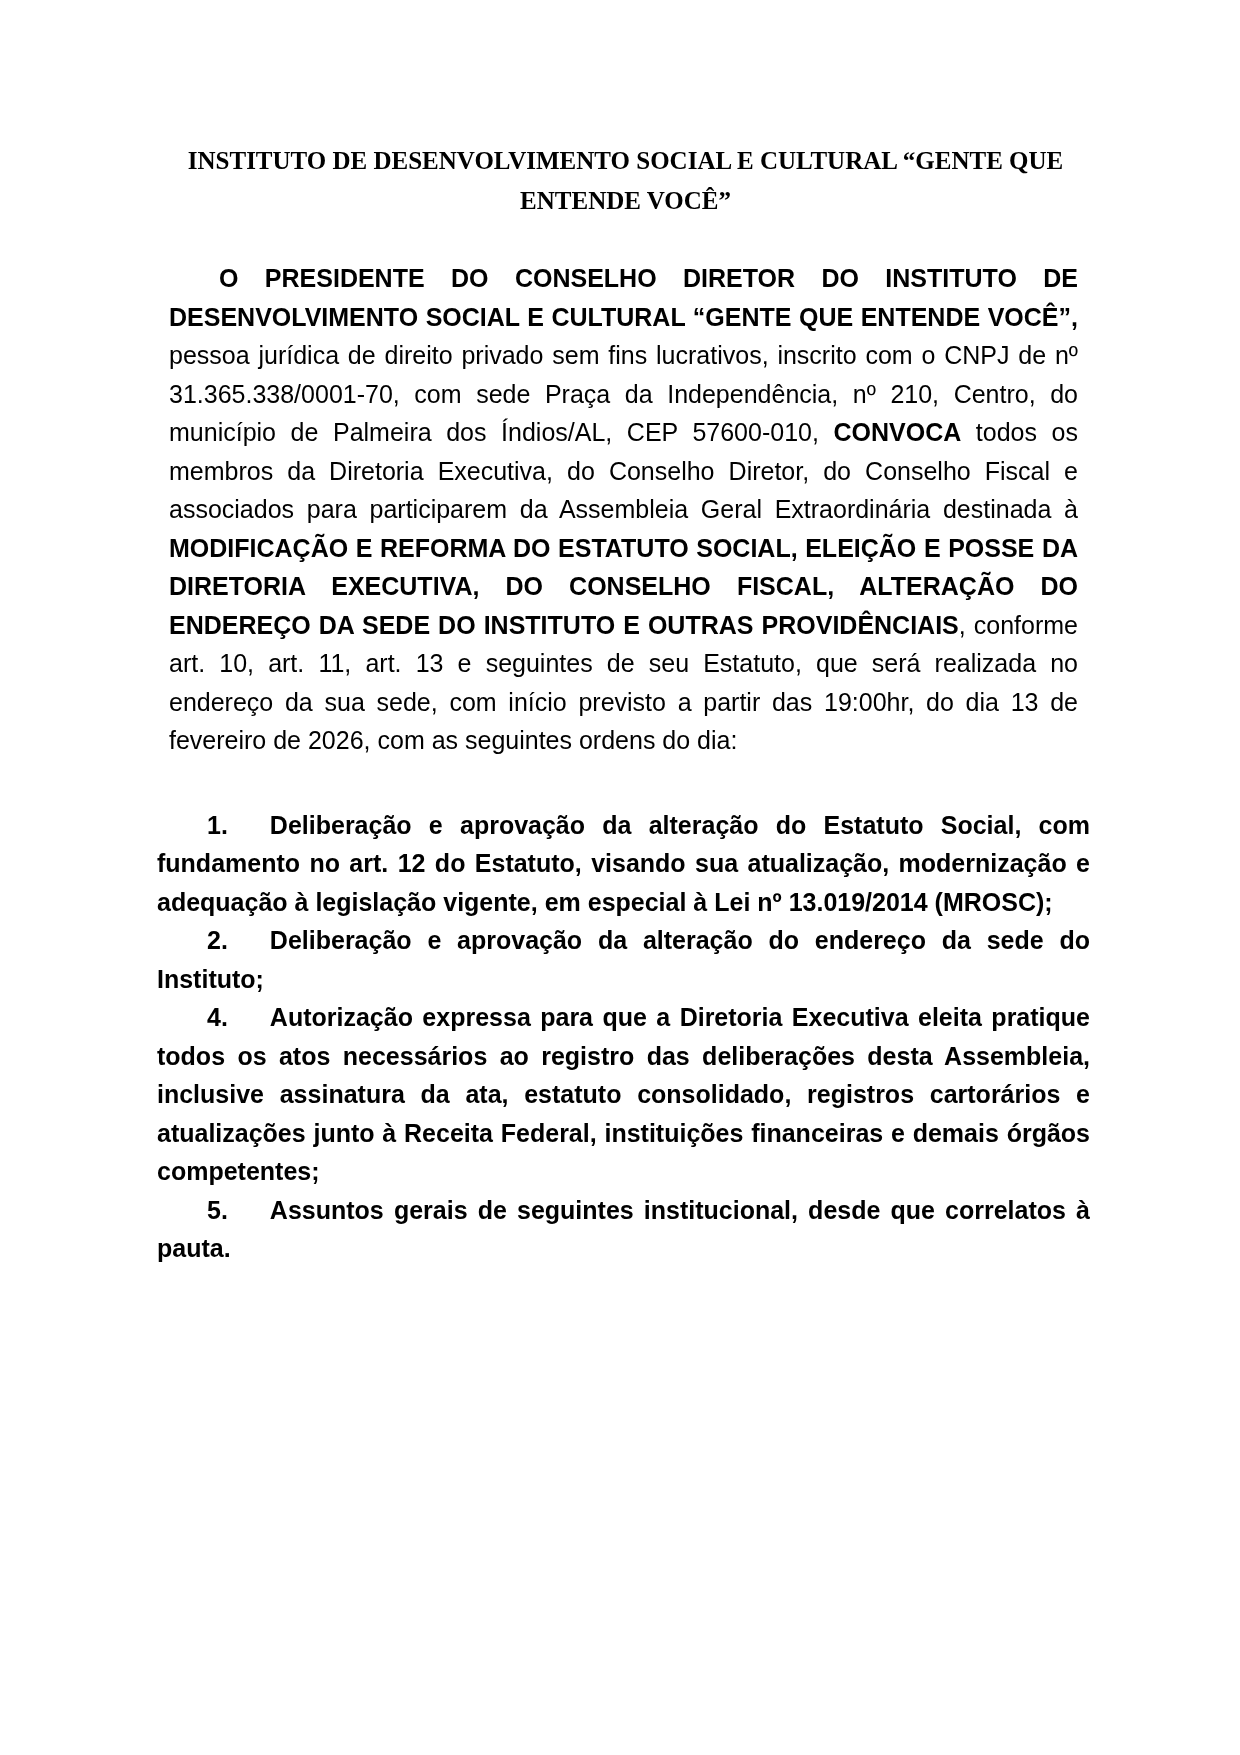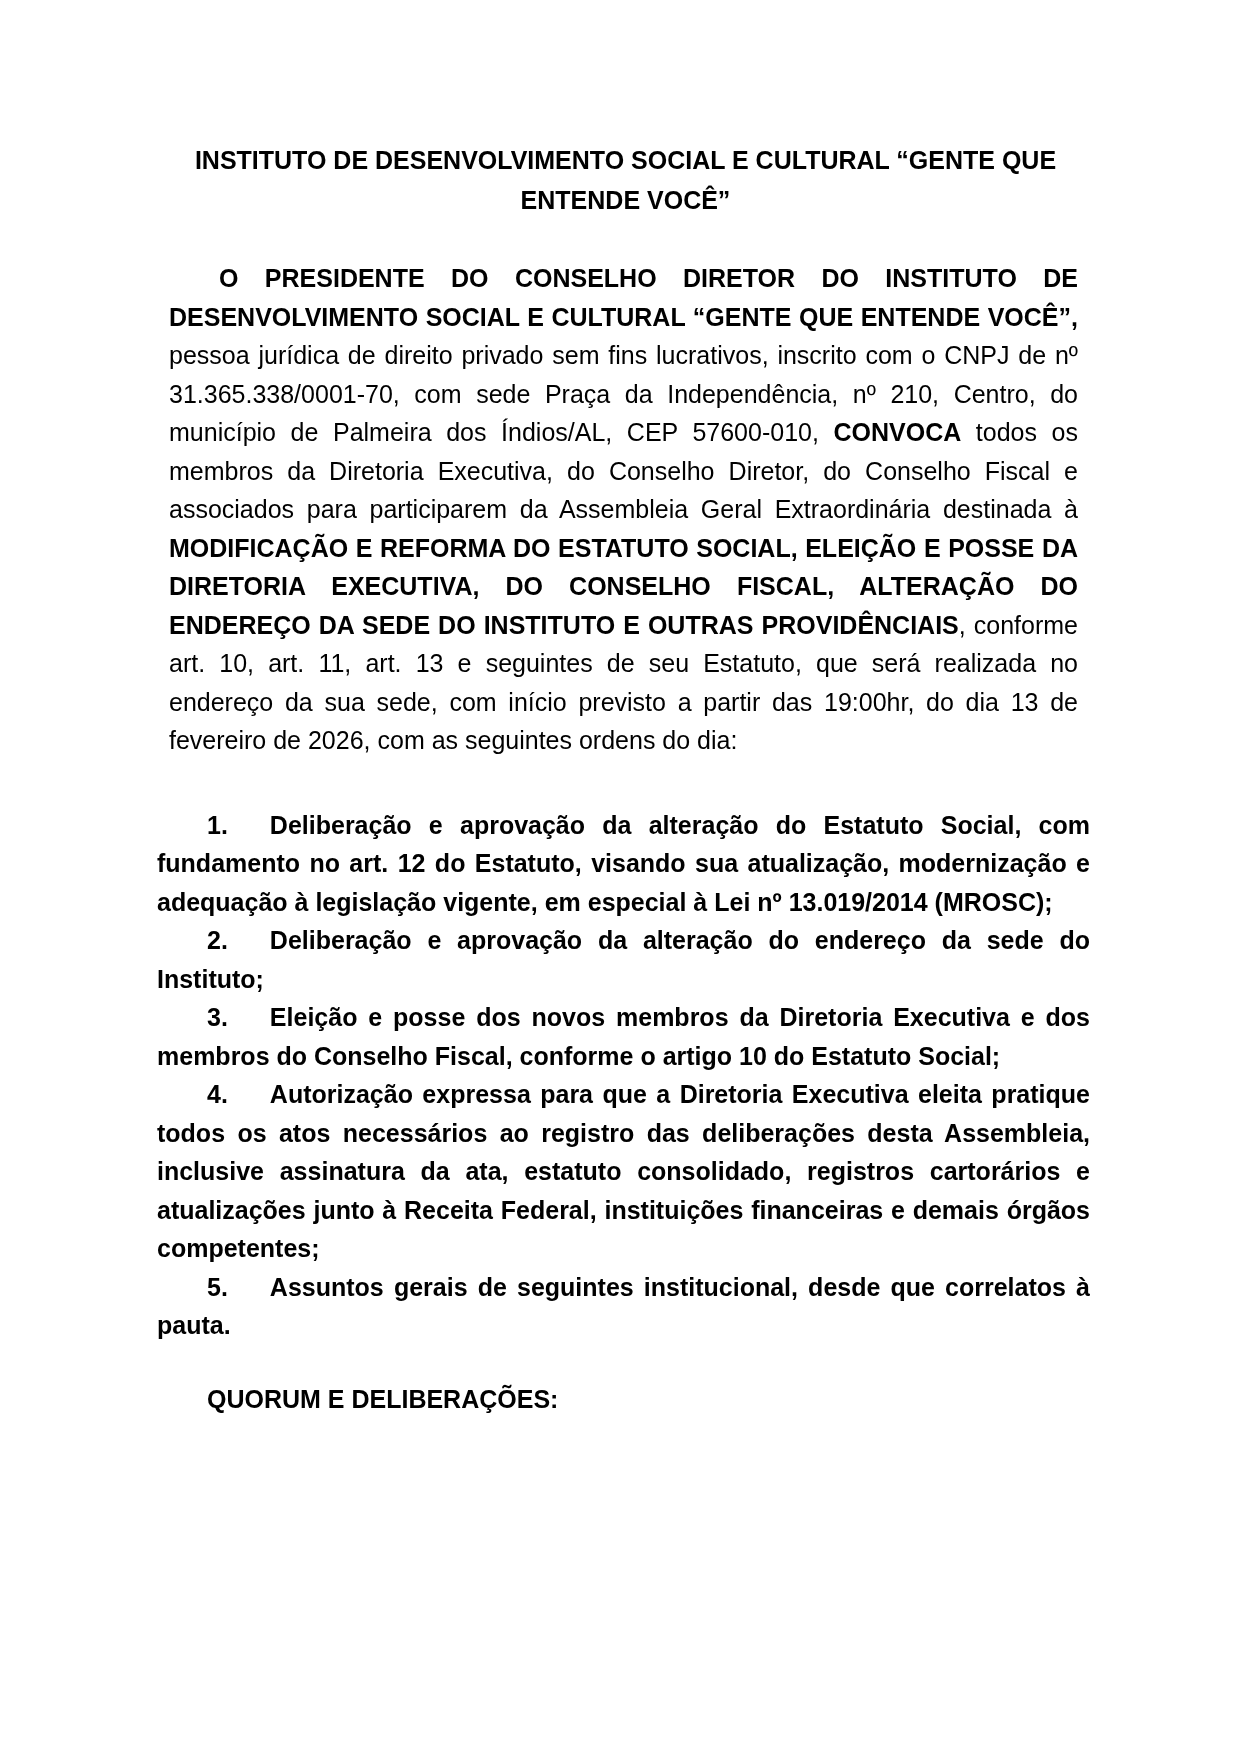--- a/index.html
+++ b/index.html
@@ -23,20 +23,21 @@
     line-height: 38.5px;
     overflow: hidden;
   }
   .doc-title,
   .doc-subtitle {
     font-size: 25px;
     line-height: 39.5px;
     font-weight: bold;
     text-align: center;
     margin: 0 0 39px 4px;
+    font-family: Liberation Serif, serif;
   }
   .doc-subtitle {
     margin-bottom: 49px;
   }
   .par {
     margin: 12px;
     text-align: justify;
     text-indent: 50px;
   }
   .opening {
@@ -70,21 +71,19 @@
 <div class="page">
 
   <h1 class="doc-title">INSTITUTO DE DESENVOLVIMENTO SOCIAL E CULTURAL “GENTE QUE ENTENDE VOCÊ”</h1>
 
 
   <p class="par opening"><span class="bold">O PRESIDENTE DO CONSELHO DIRETOR DO INSTITUTO DE DESENVOLVIMENTO SOCIAL E CULTURAL “GENTE QUE ENTENDE VOCÊ”,</span><span class=""> pessoa jurídica de direito privado sem fins lucrativos, inscrito com o CNPJ de nº 31.365.338/0001-70, com sede Praça da Independência, nº 210, Centro, do município de Palmeira dos Índios/AL, CEP 57600-010, </span><span class="bold">CONVOCA</span><span class=""> todos os membros da Diretoria Executiva, do Conselho Diretor, do Conselho Fiscal e associados para participarem da Assembleia Geral Extraordinária destinada à </span><span class="bold">MODIFICAÇÃO E REFORMA DO ESTATUTO SOCIAL, ELEIÇÃO E POSSE DA DIRETORIA EXECUTIVA, DO CONSELHO FISCAL, ALTERAÇÃO DO ENDEREÇO DA SEDE DO INSTITUTO E OUTRAS PROVIDÊNCIAIS</span><span class="">, conforme art. 10, art. 11, art. 13 e seguintes de seu Estatuto, que será realizada no endereço da sua sede, com início previsto a partir das 19:00hr, do dia 13 de fevereiro de 2026, com as seguintes ordens do dia:</span></p>
 
   <div class="agenda-list">
       <p class="agenda-item"><span class="item-num">1.</span><span>Deliberação e aprovação da alteração do Estatuto Social, com fundamento no art. 12 do Estatuto, visando sua atualização, modernização e adequação à legislação vigente, em especial à Lei nº 13.019/2014 (MROSC);</span></p>
       <p class="agenda-item"><span class="item-num">2.</span><span>Deliberação e aprovação da alteração do endereço da sede do Instituto;</span></p>
-      <p class="agenda-item"><span class="item-num">3.</span><span>Eleição e posse dos novos membros da Diretoria Executiva e dos membros do Conselho Fiscal, conforme o artigo 10 do Estatuto Social;</span></p>
       <p class="agenda-item"><span class="item-num">4.</span><span>Autorização expressa para que a Diretoria Executiva eleita pratique todos os atos necessários ao registro das deliberações desta Assembleia, inclusive assinatura da ata, estatuto consolidado, registros cartorários e atualizações junto à Receita Federal, instituições financeiras e demais órgãos competentes;</span></p>
       <p class="agenda-item"><span class="item-num">5.</span><span>Assuntos gerais de seguintes institucional, desde que correlatos à pauta.</span></p>
     </div>
 
-  <p class="quorum-heading">QUORUM E DELIBERAÇÕES:</p>
 
 
 </div>
 
 </body></html>

